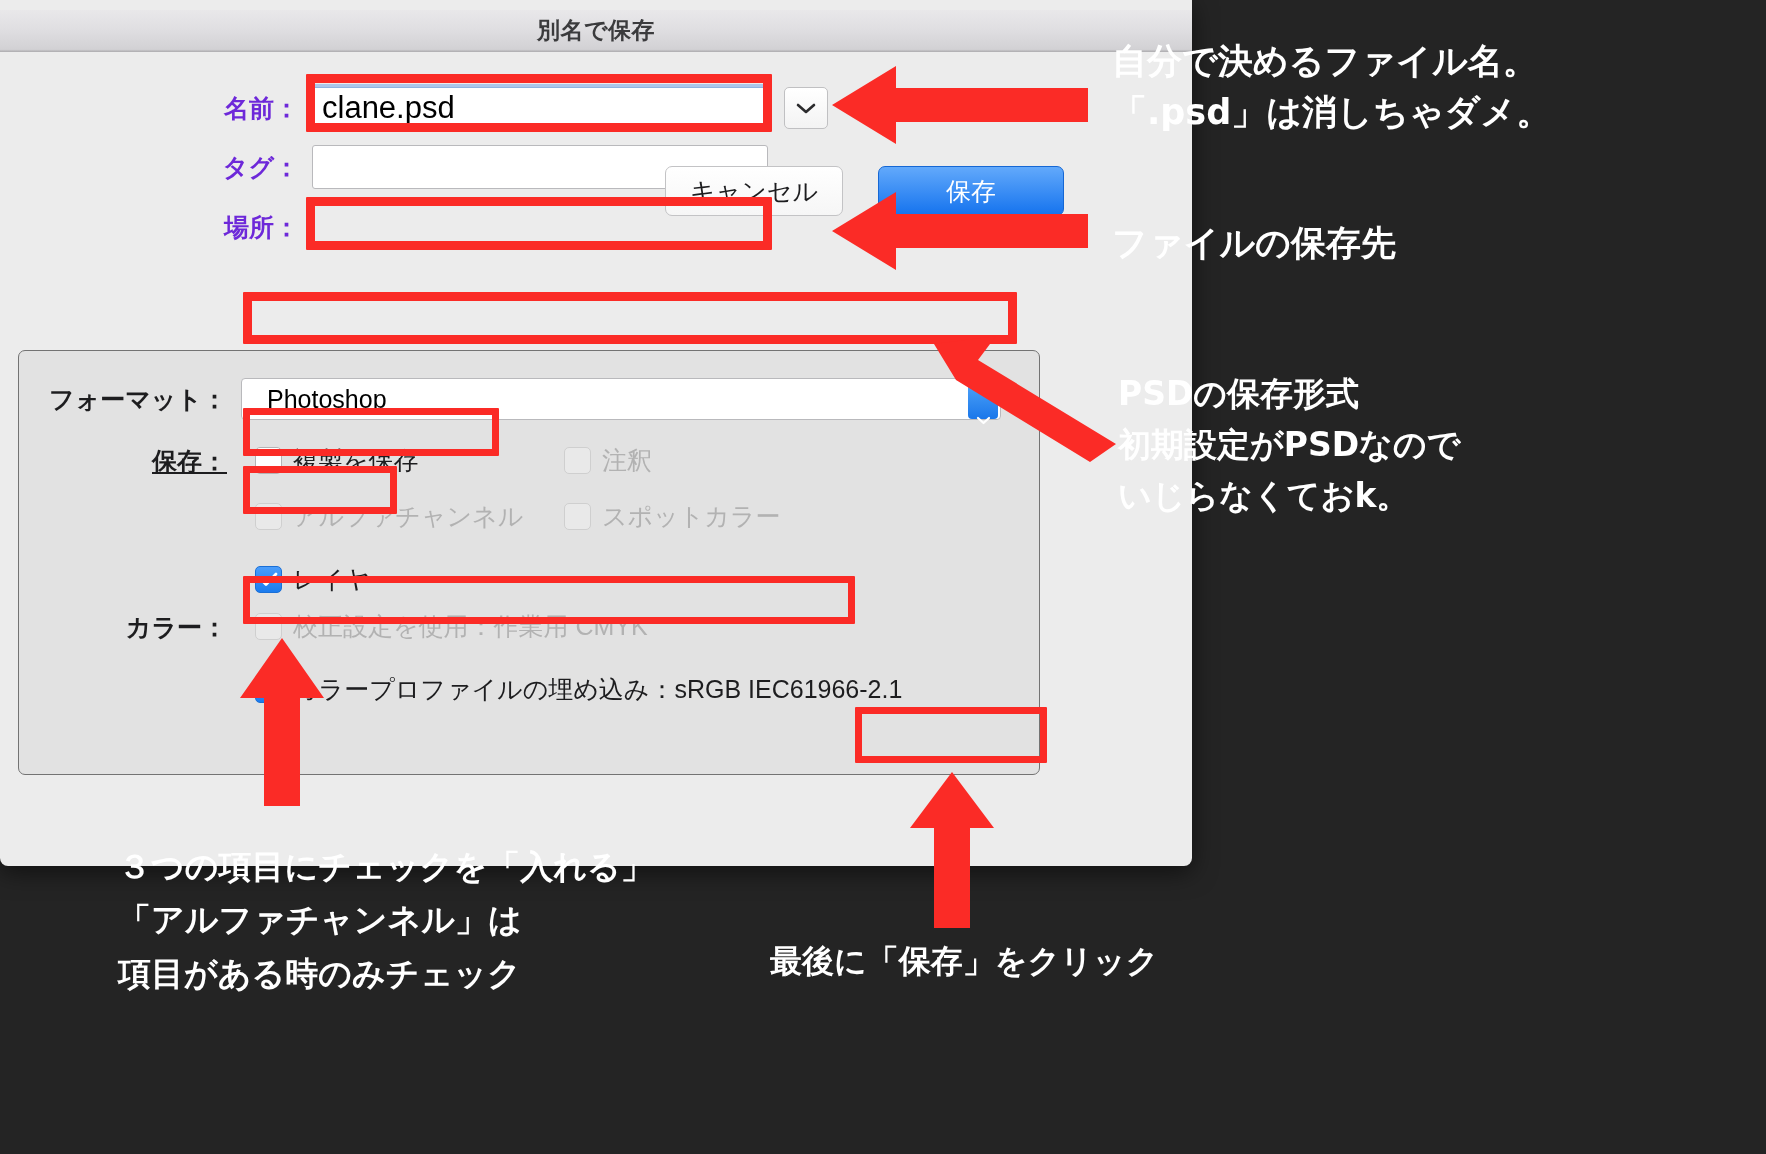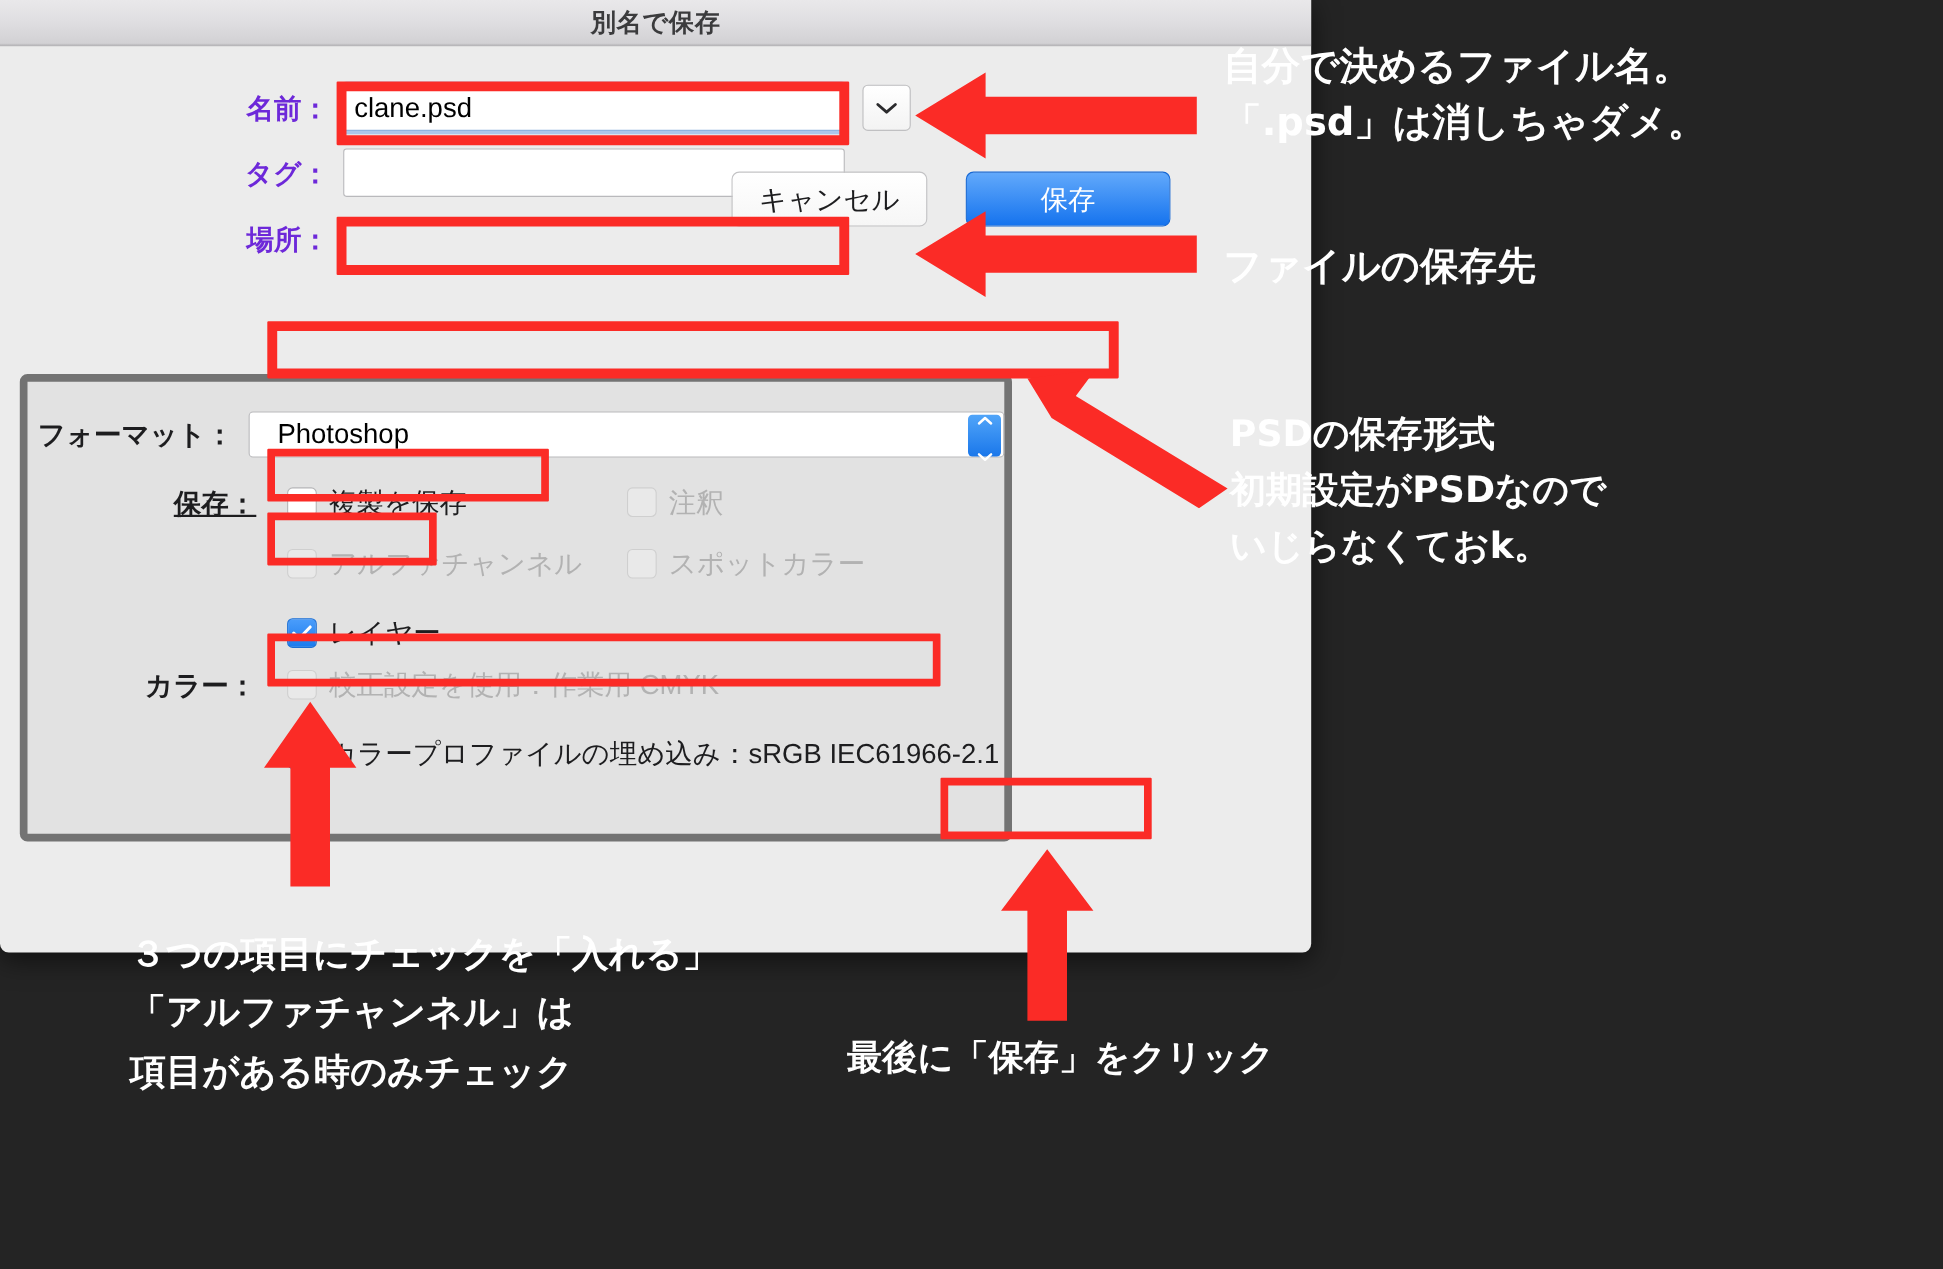--- a/index.html
+++ b/index.html
@@ -19,20 +19,21 @@
     border-bottom-left-radius: 8px;
     border-bottom-right-radius: 8px;
     overflow: hidden;
     box-shadow: 0 6px 24px rgba(0,0,0,0.55);
   }
   .titlebar {
     height: 42px; width: 100%;
     background: linear-gradient(to bottom, #e9e8ea 0%, #e0dfe2 45%, #d2d1d4 96%, #b9b8bb 100%);
     display: flex; align-items: center; justify-content: center;
     border-bottom: 1px solid #b3b2b5;
+    margin-top: 10px;
   }
   .titlebar .title {
     font-size: 23px; font-weight: 700; color: #3b3b3d;
     letter-spacing: 0.5px;
   }
 
   .dlg-body { position: relative; padding: 0; }
 
   
   .form-row { display: flex; align-items: center; position: relative; }
@@ -42,21 +43,21 @@
   }
   .row-name { margin-top: 35px; }
   .row-tag  { margin-top: 16px; }
   .row-loc  { margin-top: 22px; }
 
   .text-field {
     width: 456px; height: 42px;
     background: #ffffff; border: 1px solid #b9b9bc;
     border-radius: 3px;
     display: flex; align-items: center; padding: 0 9px;
-    font-size: 25px; color: #000;
+    font-size: 31px; color: #000;
   }
   .text-field.focused {
     border: 1px solid #8fb3e0;
     box-shadow: 0 0 0 3px rgba(120,170,235,0.55);
   }
   .tagfield { height: 44px; }
 
   .disclosure-btn {
     width: 44px; height: 42px; margin-left: 16px;
     background: linear-gradient(to bottom,#ffffff,#f3f3f3);
@@ -78,23 +79,23 @@
     width: 30px; height: 38px; border-radius: 4px;
     background: linear-gradient(to bottom,#51a5f9,#1a77ea);
     display: flex; flex-direction: column; align-items: center; justify-content: center;
     gap: 4px;
   }
   .stepper .chev { display:block; }
 
   
   .groupbox {
     position: absolute; left: 18px; top: 263px;
-    width: 902px; height: 425px;
+    width: 1022px; height: 425px;
     background: #e2e2e2;
-    border: 7px solid #737373;
+    border: 1px solid #737373;
     border-radius: 7px;
   }
   .g-row { display: flex; align-items: center; position: relative; }
   .g-label {
     width: 222px; text-align: right; padding-right: 14px;
     font-size: 25px; font-weight: 700; color: #1d1d1f;
   }
   .fmt-row { padding-top: 27px; }
   .fmt-popup {
     width: 760px; height: 42px; background:#fff;

